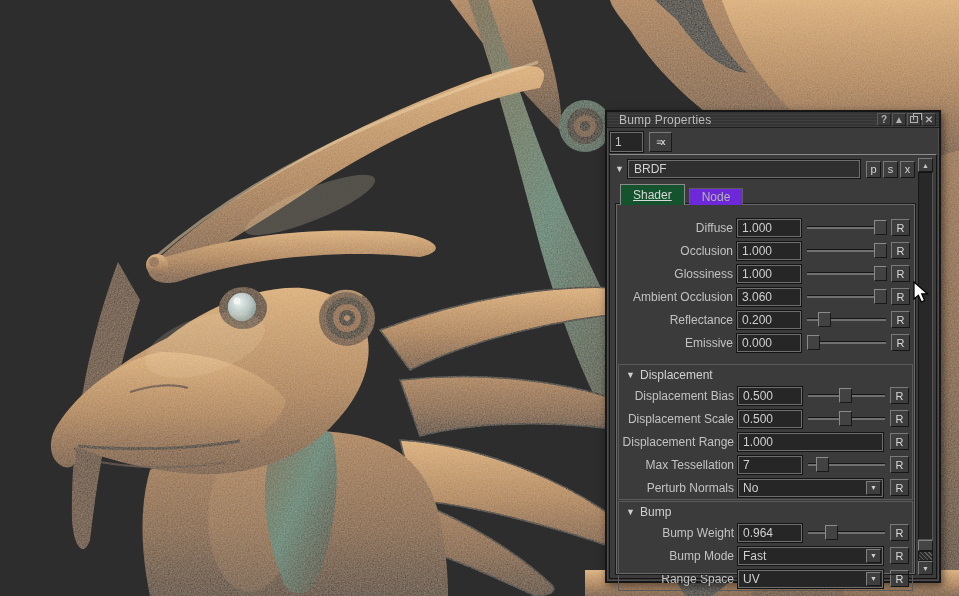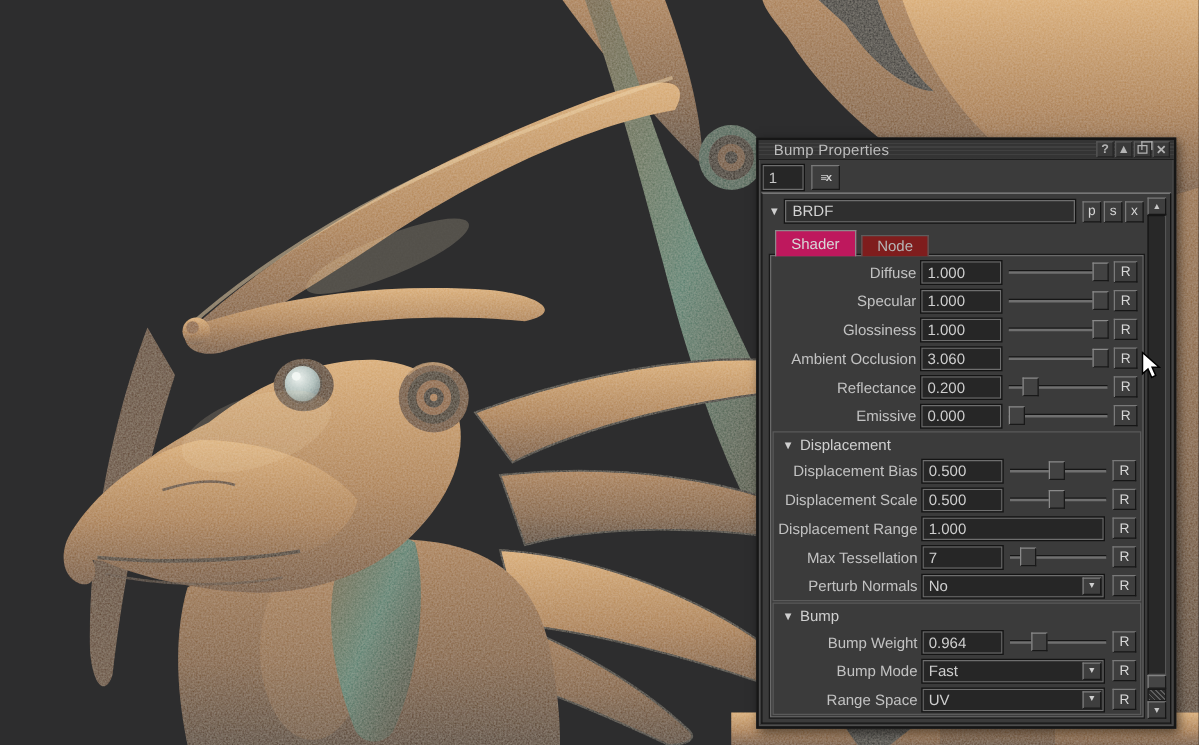--- a/index.html
+++ b/index.html
@@ -43,28 +43,28 @@
   .brdf-row{position:absolute;left:4px;top:4px;right:21px;height:20px;display:flex;align-items:center;}
   .caret{width:14px;color:#cfcfcf;font-size:9px;text-align:left;padding-left:1px;}
   .name-field{flex:1;height:18px;line-height:16px;background:#2f2f2f;color:#d2d2d2;
     border:1px solid #6e6e6e;outline:1px solid #141414;padding-left:5px;margin-right:4px;}
   .mini-btn{width:15px;height:17px;margin-left:2px;background:var(--c-button-bg);
     border:1px solid #161616;border-top-color:#7a7a7a;border-left-color:#7a7a7a;
     color:#d5d5d5;font-size:11px;line-height:14px;text-align:center;}
 
   
   .tabs{position:absolute;left:10px;top:29px;height:21px;display:flex;align-items:flex-end;gap:4px;z-index:2;}
-  .tab{padding:0 12px;background:#7f1d1d;border:1px solid #5d5d5d;border-bottom:none;
+  .tab{padding:0 12px;background:#6d28d9;border:1px solid #5d5d5d;border-bottom:none;
     color:#b5b5b5;height:17px;line-height:16px;font-size:12px;}
-  .tab.active{background:#be185d;border-color:#8a8a8a;height:21px;line-height:20px;color:#d8d8d8;}
+  .tab.active{background:#14532d;border-color:#8a8a8a;height:21px;line-height:20px;color:#d8d8d8;text-decoration:underline;}
 
   .tabpage{position:absolute;left:6px;right:21px;top:49px;bottom:4px;
     border:1px solid #6a6a6a;outline:1px solid #1a1a1a;background:var(--c-panel-bg);padding-top:1px;}
 
-  .group{margin:0 1px;}
+  .group{margin:10px 1px;}
   .group.framed{border:1px solid #5a5a5a;margin:1px 1px 0 1px;}
   .group-header{height:19px;display:flex;align-items:center;padding-left:6px;color:#d0d0d0;}
   .group-header .caret{width:15px;}
   .row{height:23px;display:flex;align-items:center;padding:0 3px 0 1px;}
   .rlabel{width:118px;text-align:right;padding-right:4px;color:#c2c2c2;white-space:nowrap;
     overflow:hidden;font-size:12px;}
   .vfield{width:64px;height:18px;line-height:16px;background:var(--c-field-bg);color:#cfcfcf;
     border:1px solid #6e6e6e;outline:1px solid #141414;padding-left:4px;}
   .wfield{flex:1;height:18px;line-height:16px;background:var(--c-field-bg);color:#cfcfcf;
     border:1px solid #6e6e6e;outline:1px solid #141414;padding-left:4px;margin-right:7px;}
@@ -233,21 +233,21 @@
             <div class="row">
               <div class="rlabel">Diffuse</div>
               <div class="vfield">1.000</div>
               <div class="slider">
                 <div class="track"></div>
                 <div class="thumb" style="left: calc(100% - 13px);"></div>
               </div>
               <button class="rbtn">R</button>
             </div>
             <div class="row">
-              <div class="rlabel">Specular</div>
+              <div class="rlabel">Occlusion</div>
               <div class="vfield">1.000</div>
               <div class="slider">
                 <div class="track"></div>
                 <div class="thumb" style="left: calc(100% - 13px);"></div>
               </div>
               <button class="rbtn">R</button>
             </div>
             <div class="row">
               <div class="rlabel">Glossiness</div>
               <div class="vfield">1.000</div>

